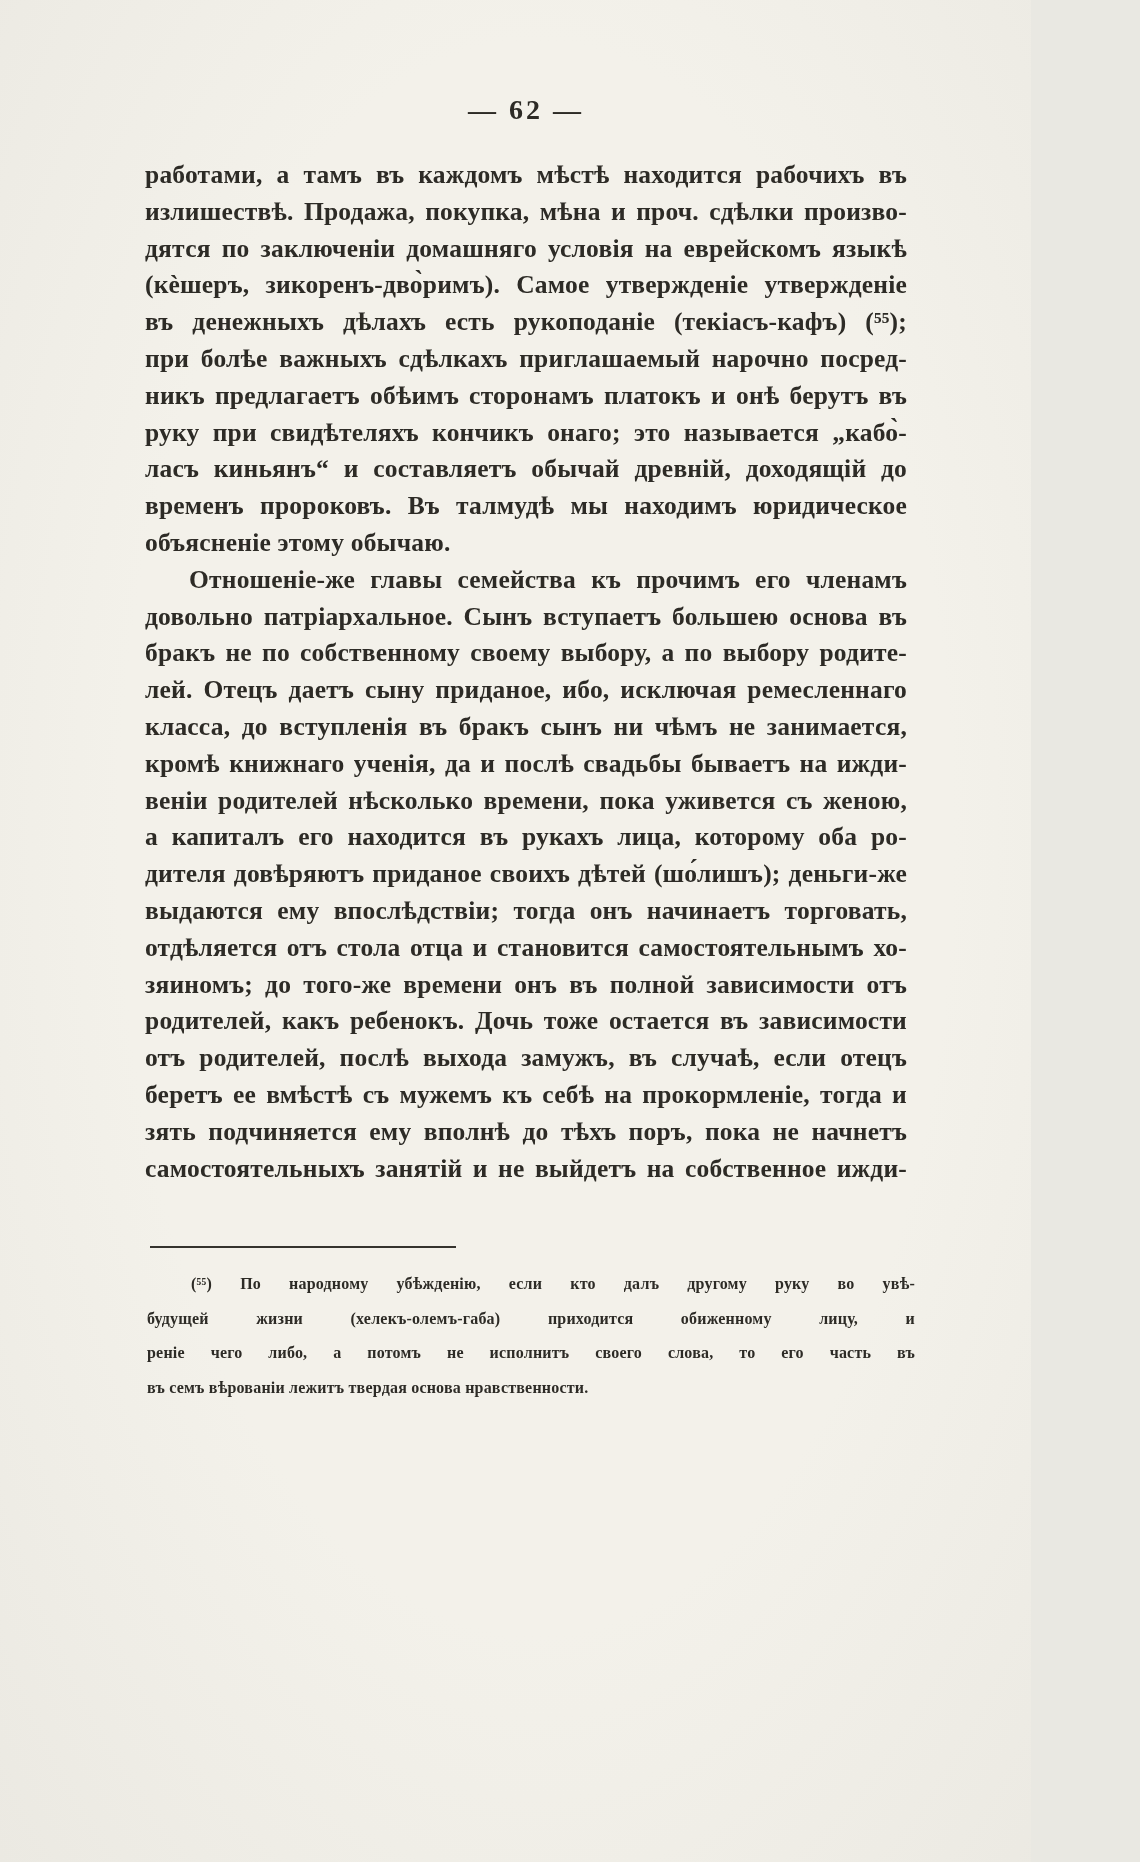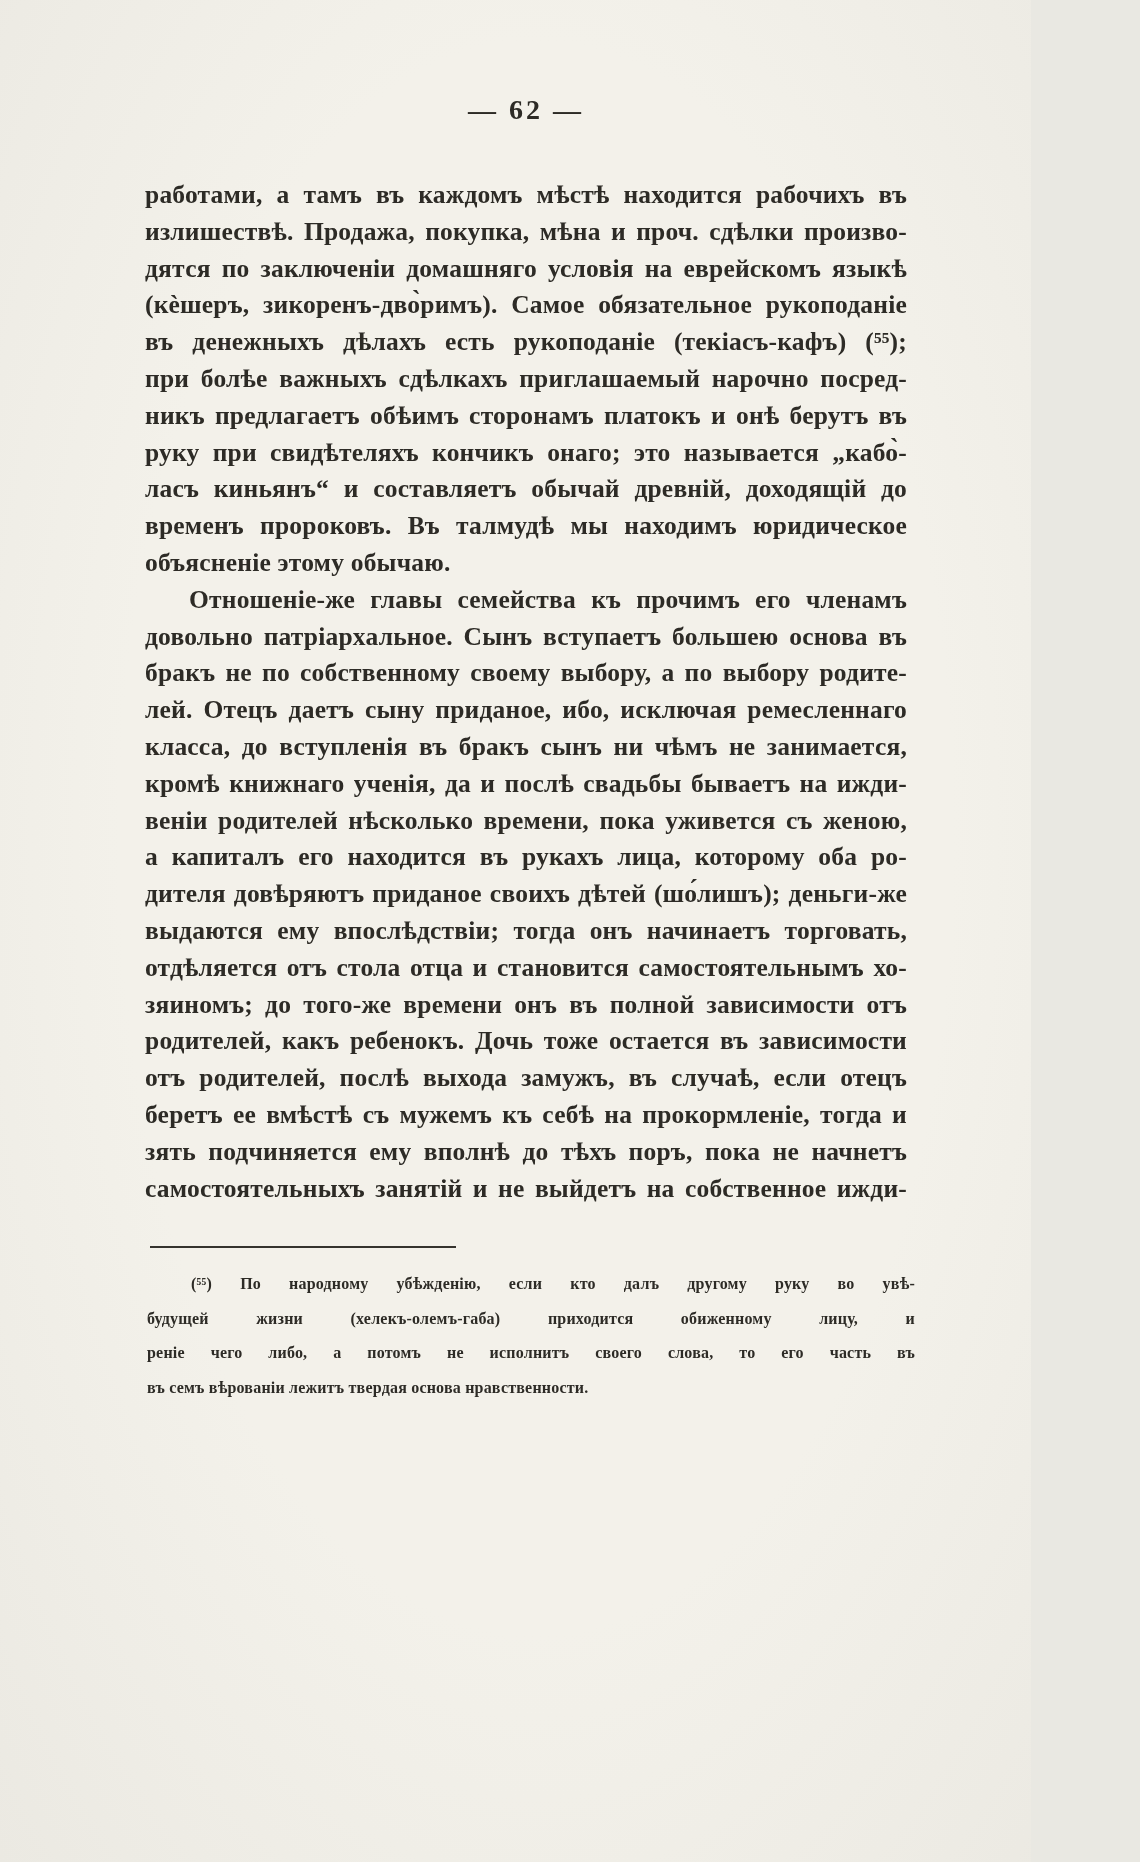--- a/index.html
+++ b/index.html
@@ -18,21 +18,21 @@
   .page-number {
     position: absolute;
     top: 94px; left: 145px; width: 762px;
     text-align: center;
     font-size: 28px; font-weight: bold;
     letter-spacing: 3px;
   }
   .text-block {
     position: absolute;
     top: 157px; left: 145px; width: 762px;
-    font-size: 25.5px; font-weight: bold; margin-top: 20px;
+    font-size: 25.5px; font-weight: bold;
   }
   .line {
     line-height: 36.8px;
     text-align: justify;
     text-align-last: justify;
     letter-spacing: 0.2px;
   }
   .line.end { text-align-last: left; }
   .line.indent { text-indent: 44px; }
   .footnote-rule {
@@ -53,21 +53,21 @@
 
 <div class="page">
 
   <div class="page-number">— 62 —</div>
 
   <div class="text-block">
     <div class="para">
       <div class="line">работами, а тамъ въ каждомъ мѣстѣ находится рабочихъ въ</div>
       <div class="line">излишествѣ. Продажа, покупка, мѣна и проч. сдѣлки произво-</div>
       <div class="line">дятся по заключеніи домашняго условія на еврейскомъ языкѣ</div>
-      <div class="line">(кѐшеръ, зикоренъ-дво̀римъ). Самое обязательное рукоподаніе</div>
+      <div class="line">(кѐшеръ, зикоренъ-дво̀римъ). Самое утвержденіе утвержденіе</div>
       <div class="line">въ денежныхъ дѣлахъ есть рукоподаніе (текіасъ-кафъ) (⁵⁵);</div>
       <div class="line">при болѣе важныхъ сдѣлкахъ приглашаемый нарочно посред-</div>
       <div class="line">никъ предлагаетъ обѣимъ сторонамъ платокъ и онѣ берутъ въ</div>
       <div class="line">руку при свидѣтеляхъ кончикъ онаго; это называется „кабо̀-</div>
       <div class="line">ласъ киньянъ“ и составляетъ обычай древній, доходящій до</div>
       <div class="line">временъ пророковъ. Въ талмудѣ мы находимъ юридическое</div>
       <div class="line end">объясненіе этому обычаю.</div>
     </div>
     <div class="para">
       <div class="line indent">Отношеніе-же главы семейства къ прочимъ его членамъ</div>

